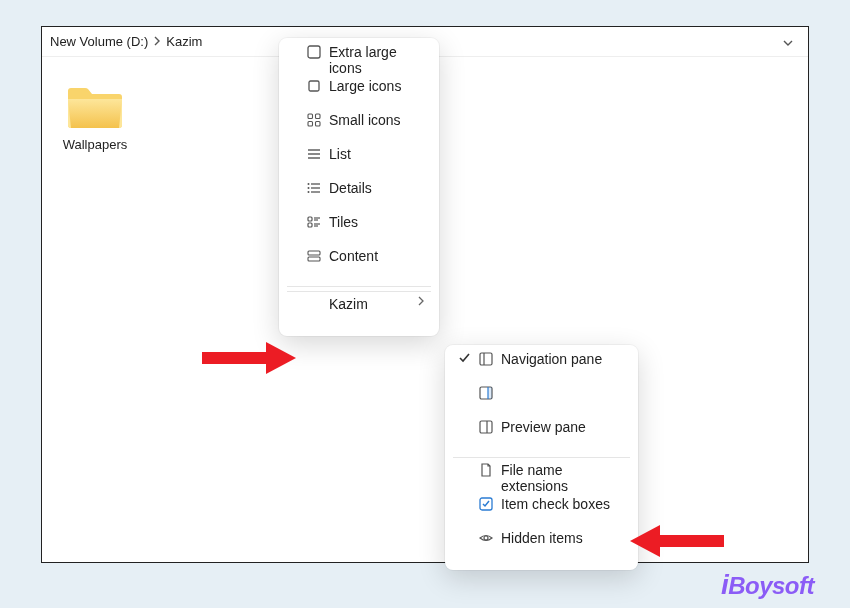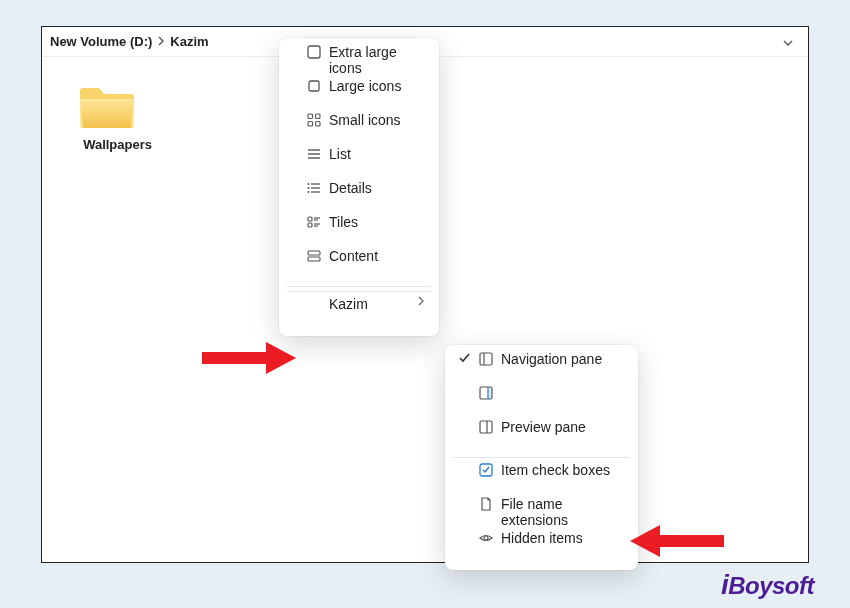--- a/index.html
+++ b/index.html
@@ -13,21 +13,20 @@
   overflow: hidden;
 }
 .window {
   position: absolute;
   left: 41px;
   top: 26px;
   width: 768px;
   height: 537px;
   background: #fff;
   border: 1px solid #222;
-  font-weight: bold;
 }
 .breadcrumbs {
   height: 30px;
   display: flex;
   align-items: center;
   padding: 0 8px;
   border-bottom: 1px solid #eee;
   position: relative;
 }
 .crumb { color: #222; font-size: 13px; }
@@ -37,24 +36,24 @@
   right: 14px;
   top: 9px;
   width: 12px; height: 12px;
 }
 .content {
   position: relative;
   padding: 20px;
 }
 .folder-item {
   position: absolute;
-  left: 20px;
+  left: 8px;
   top: 26px;
   width: 90px;
-  text-align: right;
+  text-align: center;
 }
 .folder-ico {
   width: 60px; height: 48px;
   margin: 0 auto 6px;
 }
 .folder-label { font-size: 13px; color: #222; }
 
 .menu {
   position: absolute;
   background: #fff;
@@ -87,21 +86,21 @@
   pointer-events: none;
 }
 .brand {
   position: absolute;
   right: 36px;
   bottom: 7px;
   font-family: Arial, sans-serif;
   font-weight: 800;
   font-style: italic;
   font-size: 24px;
-  color: #4c1d95;
+  color: #8b5cf6;
   letter-spacing: -0.5px;
 }
 .brand .b { font-size: 28px; }
 </style>
 </head>
 <body>
 
 <div class="window">
   <div class="breadcrumbs">
     <span class="crumb">New Volume (D:)</span>
@@ -265,35 +264,35 @@
           <line x1="9" y1="2" x2="9" y2="14" stroke="#555" stroke-width="1.2"></line>
         </svg>
       </span>
     <span class="mi-label">Preview pane</span>
   </div>
   <div class="menu-sep"></div>
   <div class="menu-item">
     <span class="mi-check2"></span>
     <span class="mi-icon">
         <svg viewBox="0 0 16 16">
+          <path d="M4 2 L10 2 L12 4 L12 14 L4 14 Z" fill="none" stroke="#555" stroke-width="1.2"></path>
+          <path d="M10 2 L10 4 L12 4" fill="none" stroke="#555" stroke-width="1.2"></path>
+        </svg>
+      </span>
+    <span class="mi-label">File name extensions</span>
+  </div>
+  <div class="menu-item">
+    <span class="mi-check2"></span>
+    <span class="mi-icon">
+        <svg viewBox="0 0 16 16">
           <rect x="2" y="2" width="12" height="12" rx="2" fill="none" stroke="#2b7cd3" stroke-width="1.3"></rect>
           <path d="M5 8 L7 10 L11 5" stroke="#2b7cd3" stroke-width="1.5" fill="none"></path>
         </svg>
       </span>
     <span class="mi-label">Item check boxes</span>
-  </div>
-  <div class="menu-item">
-    <span class="mi-check2"></span>
-    <span class="mi-icon">
-        <svg viewBox="0 0 16 16">
-          <path d="M4 2 L10 2 L12 4 L12 14 L4 14 Z" fill="none" stroke="#555" stroke-width="1.2"></path>
-          <path d="M10 2 L10 4 L12 4" fill="none" stroke="#555" stroke-width="1.2"></path>
-        </svg>
-      </span>
-    <span class="mi-label">File name extensions</span>
   </div>
   <div class="menu-item">
     <span class="mi-check2"></span>
     <span class="mi-icon">
         <svg viewBox="0 0 16 16">
           <path d="M2 8 Q8 3 14 8 Q8 13 2 8 Z" fill="none" stroke="#555" stroke-width="1.2"></path>
           <circle cx="8" cy="8" r="2" fill="none" stroke="#555" stroke-width="1.2"></circle>
         </svg>
       </span>
     <span class="mi-label">Hidden items</span>

